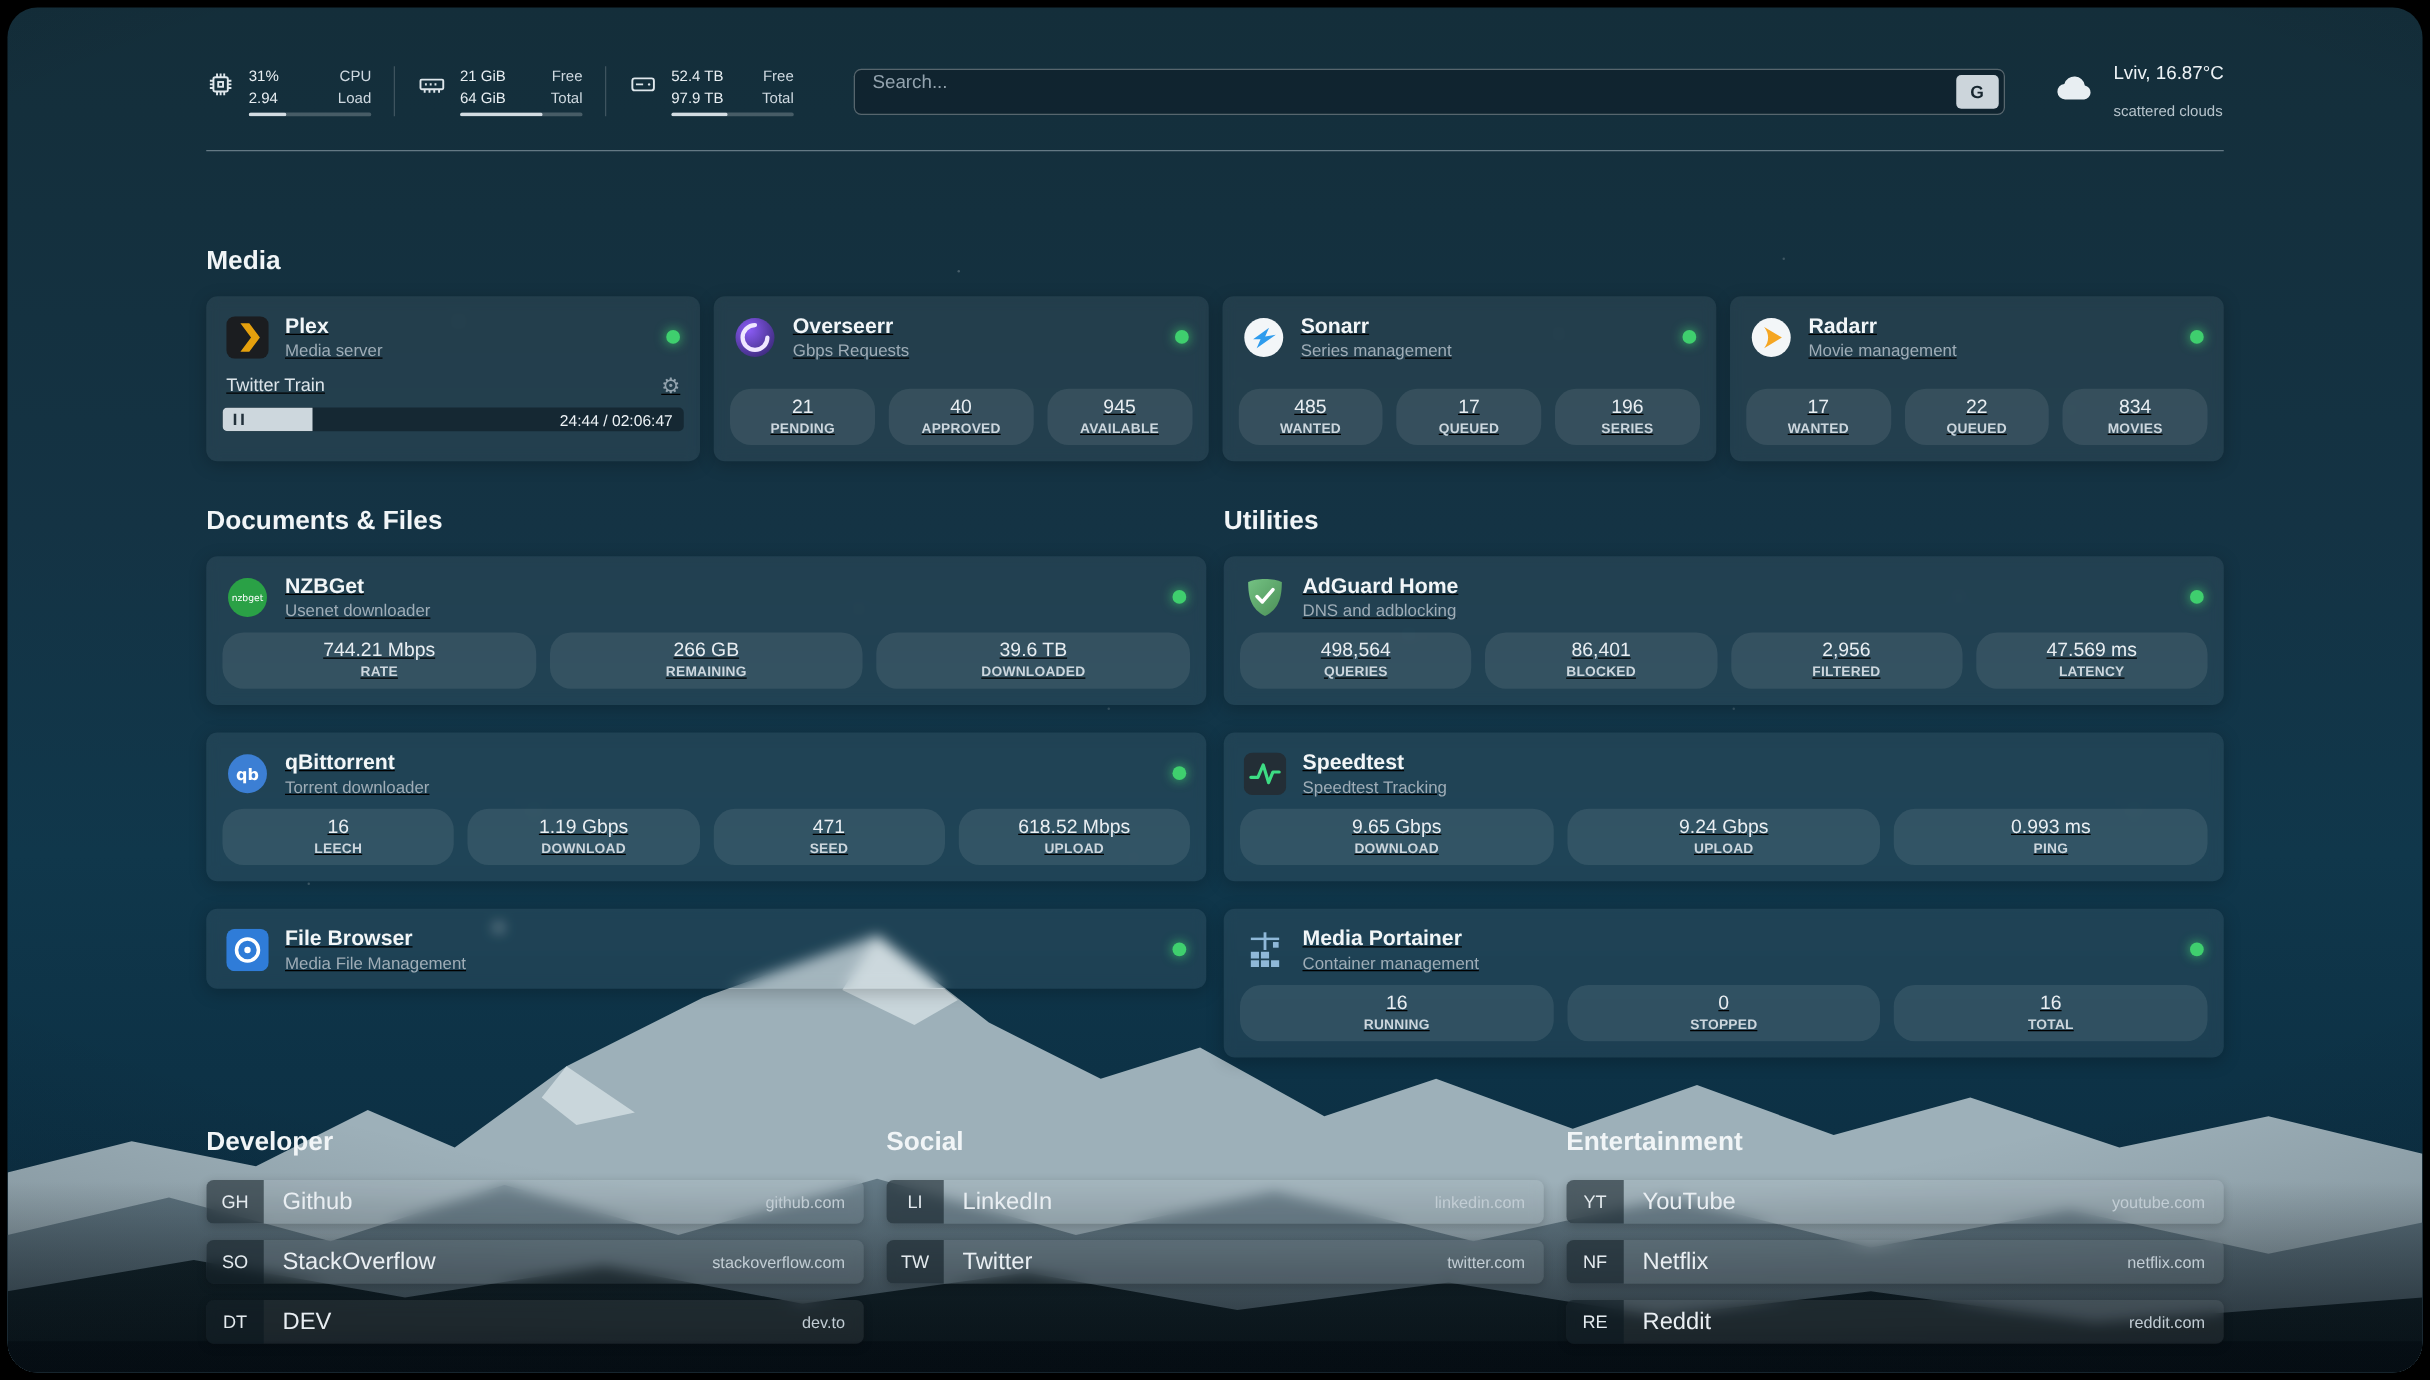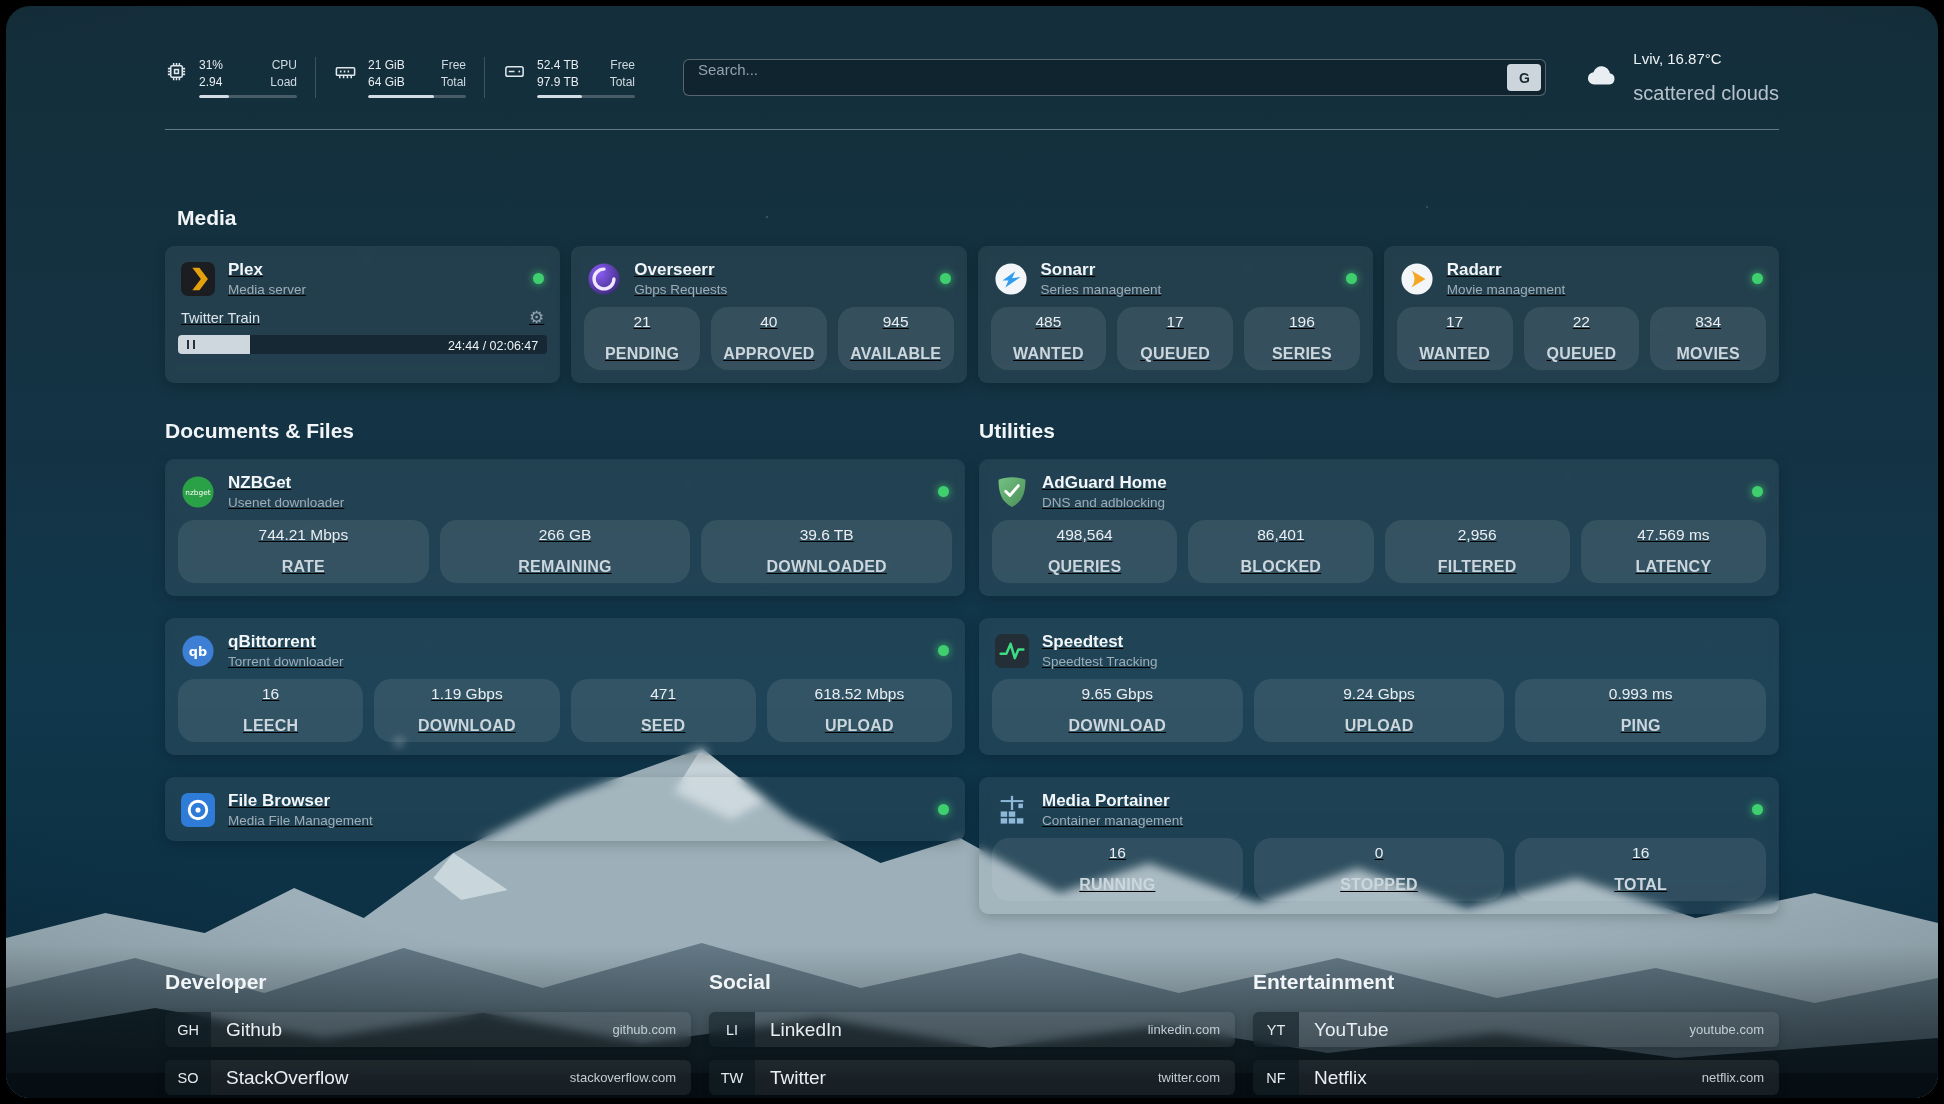--- a/index.html
+++ b/index.html
@@ -45,43 +45,43 @@
   .search input { width:100%; height:100%; background:rgba(12,25,34,.45);
     border:1px solid rgba(255,255,255,.3); border-radius:6px; padding:0 50px 16px 14px;
     color:#e8eef2; font-size:15px; font-family:inherit; outline:none; }
   .search input::placeholder { color:#93a3ae; }
   .provider { position:absolute; right:5px; top:5px; width:34px; height:27px; border:none;
     border-radius:4px; background:#ccd5db; color:#17262f; font-size:14px; font-weight:700;
     font-family:inherit; cursor:pointer; }
 
   .weather { display:flex; align-items:center; gap:13px; }
   .w1 { font-size:15px; color:#eef3f6; }
-  .w2 { font-size:20px; color:#b6c3cb; margin-top:15px;text-align:right; }
+  .w2 { font-size:12px; color:#b6c3cb; margin-top:15px; }
 
   
   .sec-title { font-size:21px; font-weight:700; color:#f1f5f7; }
-  .media-title { margin:76px 12px 16px; }
+  .media-title { margin:76px 0 16px; }
   .media-row { display:flex; gap:11px; }
   .media-row .card { flex:1; min-height:132px; }
 
   .card { background:rgba(255,255,255,.065); border-radius:9px;
     box-shadow:0 3px 14px rgba(0,0,0,.22); display:flex; flex-direction:column;
     backdrop-filter:blur(5px); cursor:pointer;text-decoration:underline; }
   .app-header { display:flex; align-items:center; gap:13px; padding:14px 16px 10px; }
   .app-icon, .app-icon svg { width:34px; height:34px; flex:none; display:block; }
   .app-name { font-size:17px; font-weight:600; color:#f2f6f8; }
   .app-desc { font-size:13.5px; color:#9fadb7; margin-top:2px; }
   .dot { margin-left:auto; width:11px; height:11px; border-radius:50%; background:#3fcf6e;
          box-shadow:0 0 9px rgba(63,207,110,.9); flex:none; }
 
   .stat-row { display:flex; gap:11px; padding:0 13px 13px; margin-top:auto; }
   .stat { flex:1; background:rgba(255,255,255,.085); border-radius:17px; text-align:center;
           padding:6px 4px 7px; }
   .stat-value { font-size:15.5px; color:#e9eef2; }
-  .stat-label { font-size:16px; font-weight:700; color:#ccd6dd; margin-top:14px; letter-spacing:.2px; }
+  .stat-label { font-size:11px; font-weight:700; color:#ccd6dd; margin-top:2px; letter-spacing:.2px; }
 
   .plex-playing { display:flex; align-items:center; justify-content:space-between; padding:2px 16px 0; }
   .np-title { font-size:14.5px; color:#dde5ea; }
   .gear { color:#93a3ae; font-size:17px; line-height:1; }
   .plex-bar { position:relative; margin:9px 13px 13px; height:19px;
     background:rgba(8,18,26,.5); border-radius:4px; overflow:hidden; }
   .plex-fill { position:absolute; left:0; top:0; bottom:0; background:#cdd7dd; }
   .pause { position:absolute; left:9px; top:5px; width:8px; height:9px;
     border-left:2.5px solid #22313b; border-right:2.5px solid #22313b; }
   .plex-time { position:absolute; right:9px; top:2px; line-height:19px; font-size:12.5px; color:#eef3f6; }

